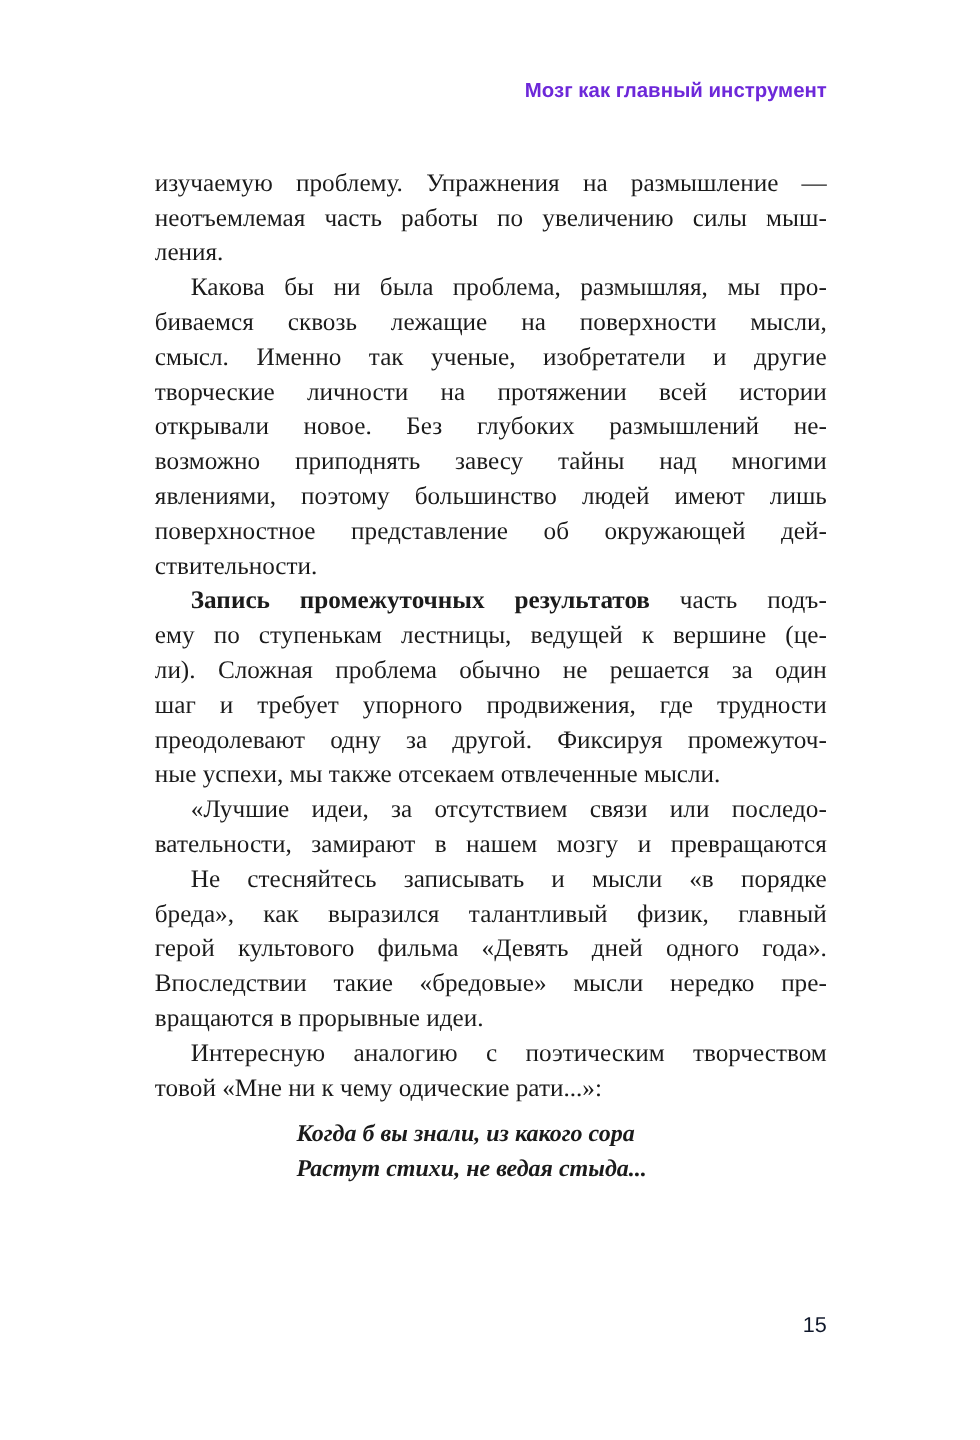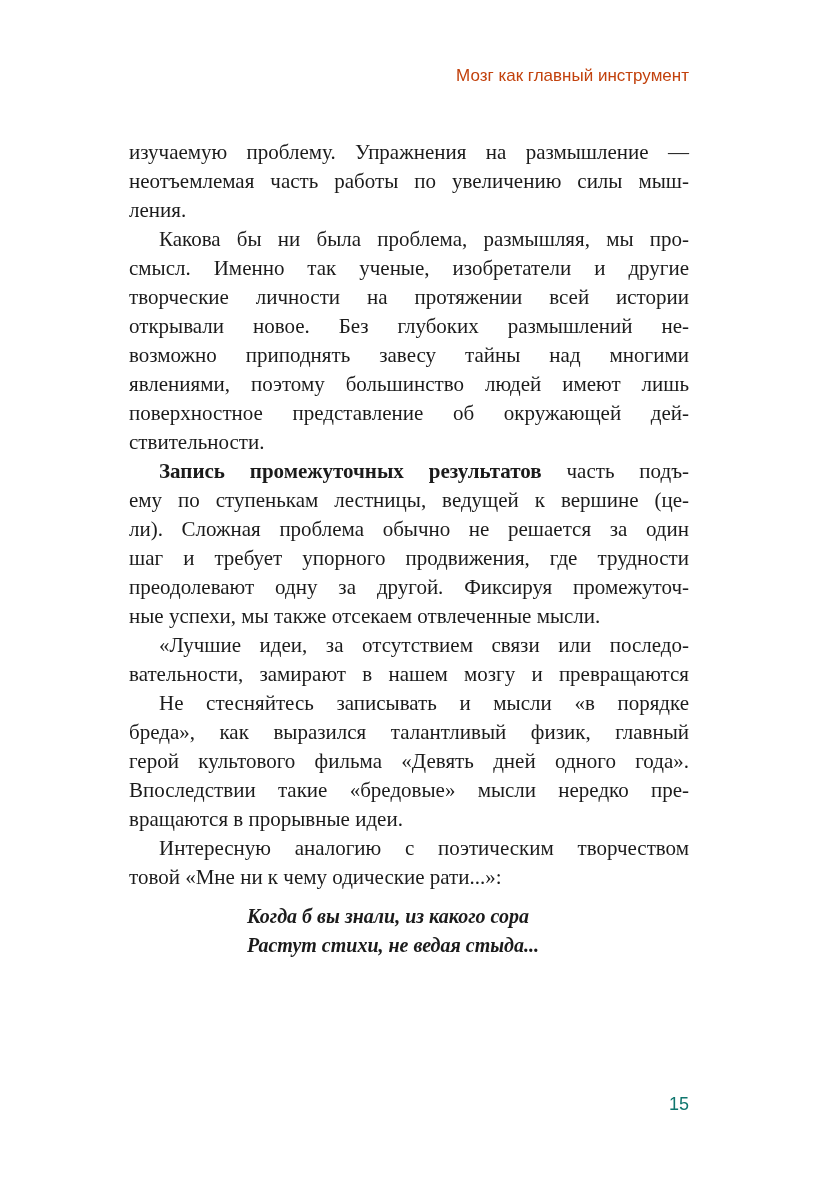--- a/index.html
+++ b/index.html
@@ -17,23 +17,23 @@
     font-family: "Liberation Serif", serif;
     color: #1b1b1b;
   }
   .running-header {
     position: absolute;
     left: 128px;
     top: 66px;
     width: 561px;
     text-align: right;
     font-family: "Liberation Sans", sans-serif;
-    font-weight: normal;
+    font-weight: bold;
     font-size: 17px;
-    color: #c2410c;
+    color: #6d28d9;
   }
   .text-block {
     position: absolute;
     left: 129px;
     top: 138px;
     width: 560px;
     font-size: 21px;
     line-height: 29px;
   }
   .line {
@@ -62,35 +62,36 @@
     text-align: left;
   }
   .page-number {
     position: absolute;
     left: 128px;
     top: 1094px;
     width: 561px;
     text-align: right;
     font-family: "Liberation Sans", sans-serif;
     font-size: 18px;
-    color: #0f766e;
+    color: #0f172a;
   }
 </style>
 </head>
 <body>
 
 <div class="page">
   <div class="running-header">Мозг как главный инструмент</div>
 
   <div class="text-block">
     <div id="body-text">
         <div class="line">изучаемую проблему. Упражнения на размышление —</div>
         <div class="line">неотъемлемая часть работы по увеличению силы мыш-</div>
         <div class="line para-last">ления.</div>
         <div class="line para-first-indent">Какова бы ни была проблема, размышляя, мы про-</div>
+        <div class="line">биваемся сквозь лежащие на поверхности мысли,</div>
         <div class="line">смысл. Именно так ученые, изобретатели и другие</div>
         <div class="line">творческие личности на протяжении всей истории</div>
         <div class="line">открывали новое. Без глубоких размышлений не-</div>
         <div class="line">возможно приподнять завесу тайны над многими</div>
         <div class="line">явлениями, поэтому большинство людей имеют лишь</div>
         <div class="line">поверхностное представление об окружающей дей-</div>
         <div class="line para-last">ствительности.</div>
         <div class="line para-first-indent"><span class="bold">Запись промежуточных результатов</span><span> часть подъ-</span></div>
         <div class="line">ему по ступенькам лестницы, ведущей к вершине (це-</div>
         <div class="line">ли). Сложная проблема обычно не решается за один</div>

